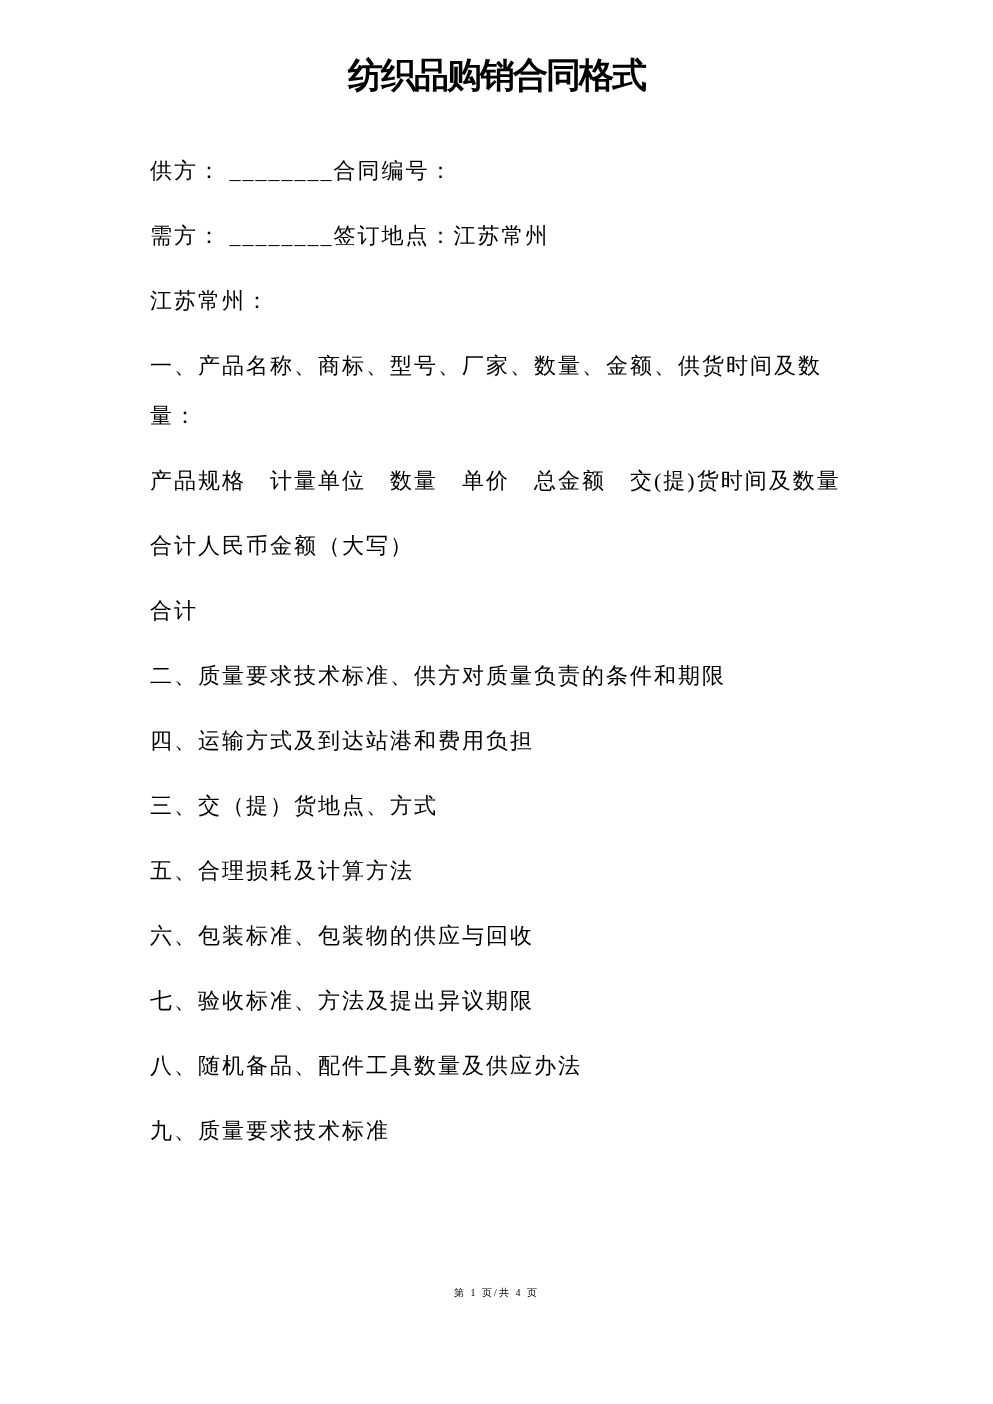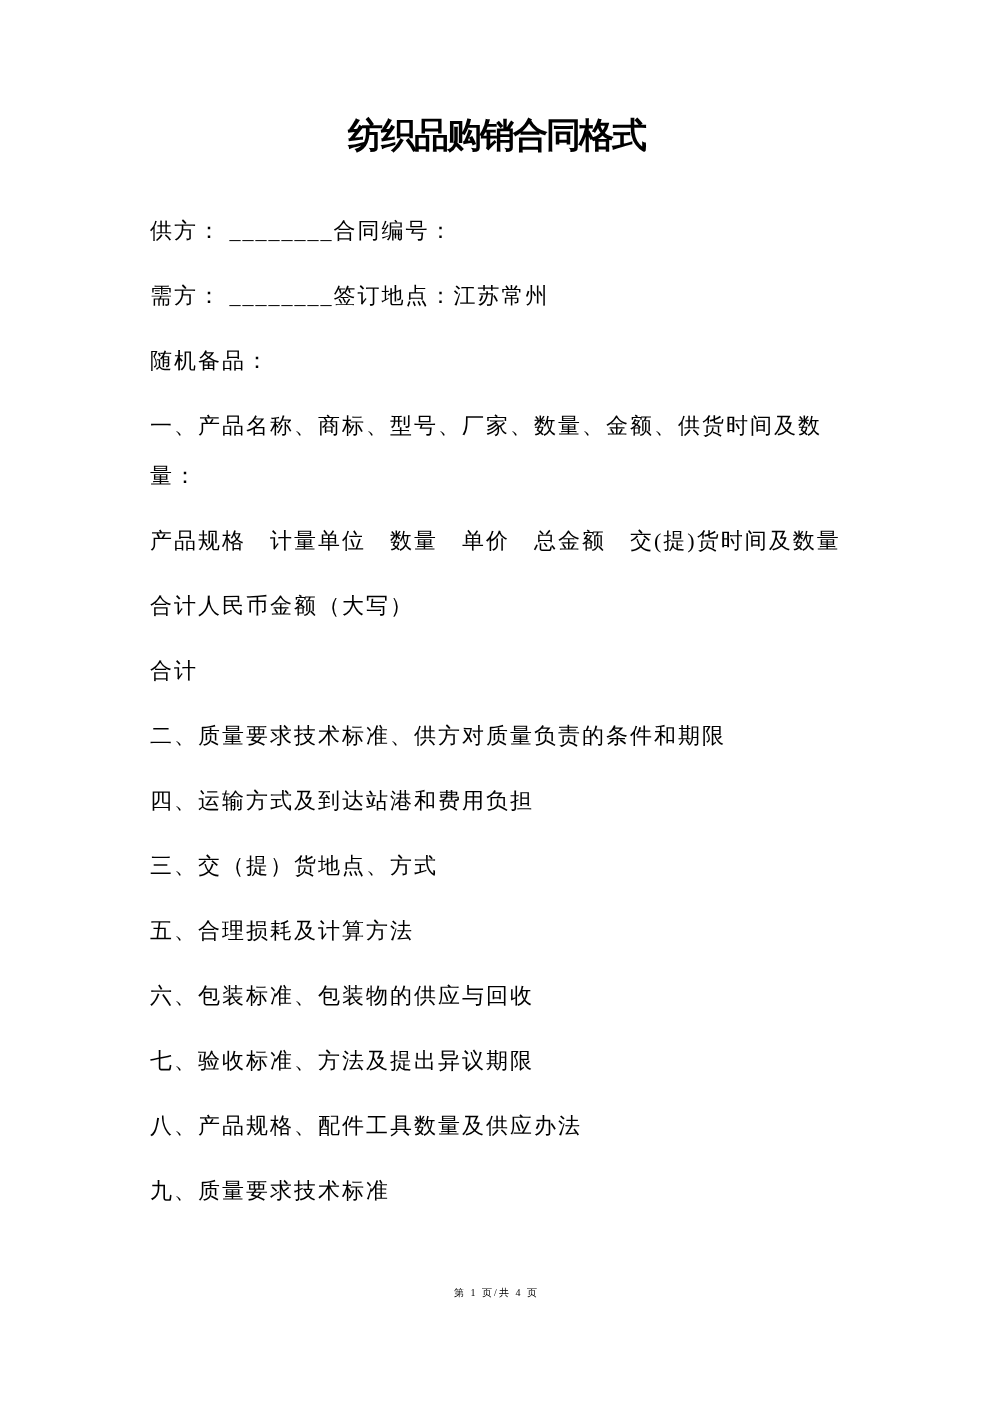--- a/index.html
+++ b/index.html
@@ -11,21 +11,21 @@
     position: relative;
     width: 993px;
     height: 1404px;
     background: #ffffff;
     color: #000000;
     font-family: "Liberation Serif", "DejaVu Serif", serif;
     overflow: hidden;
   }
   .doc-title {
     margin: 0;
-    padding-top: 112px;
+    padding-top: 52px;
     font-size: 35px;
     line-height: 48px;
     font-weight: bold;
     letter-spacing: -2px;
     text-align: center;
     white-space: pre-wrap;
   }
   .content {
     margin: 46px 104px 0 150px;
   }
@@ -51,31 +51,31 @@
 </head>
 <body>
 
 <div class="page">
 
   <h1 class="doc-title">纺织品购销合同格式</h1>
 
   <div class="content">
     <p class="para">供方： ________合同编号：</p>
     <p class="para">需方： ________签订地点：江苏常州</p>
-    <p class="para">随机备品：</p>
+    <p class="para">江苏常州：</p>
     <p class="para">一、产品名称、商标、型号、厂家、数量、金额、供货时间及数
 量：</p>
     <p class="para">产品规格　计量单位　数量　单价　总金额　交(提)货时间及数量</p>
     <p class="para">合计人民币金额（大写）</p>
     <p class="para">合计</p>
     <p class="para">二、质量要求技术标准、供方对质量负责的条件和期限</p>
     <p class="para">四、运输方式及到达站港和费用负担</p>
     <p class="para">三、交（提）货地点、方式</p>
     <p class="para">五、合理损耗及计算方法</p>
     <p class="para">六、包装标准、包装物的供应与回收</p>
     <p class="para">七、验收标准、方法及提出异议期限</p>
-    <p class="para">八、产品规格、配件工具数量及供应办法</p>
+    <p class="para">八、随机备品、配件工具数量及供应办法</p>
     <p class="para">九、质量要求技术标准</p>
   </div>
 
   <div class="footer">第 1 页/共 4 页</div>
 
 </div>
 
 </body></html>

